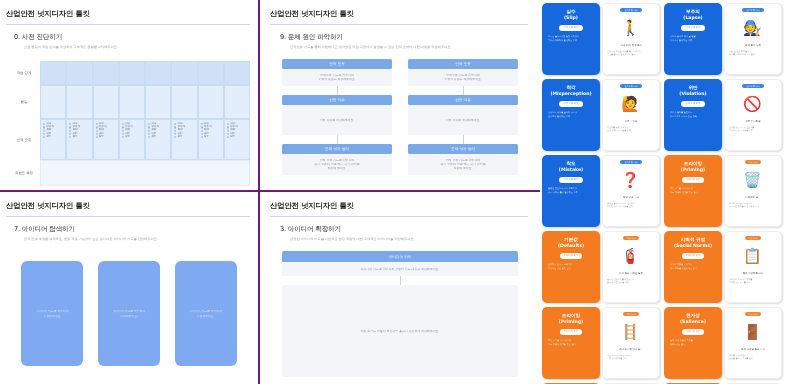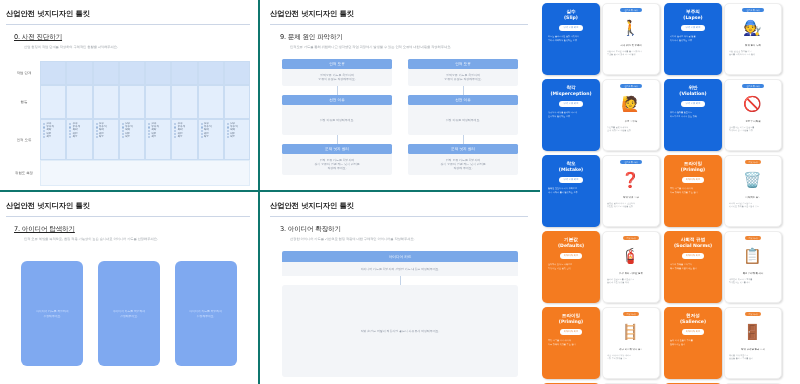--- a/index.html
+++ b/index.html
@@ -4,37 +4,37 @@
 <style>
   * { box-sizing: border-box; margin: 0; padding: 0; }
   body {
     width: 800px; height: 384px;
     background: #f2f3f5;
     font-family: "DejaVu Sans", "Liberation Sans", sans-serif;
     overflow: hidden;
     position: relative;
   }
   .stage { position: absolute; inset: 0; display: flex; }
-  .left-col { width: 540px; height: 384px; display: flex; flex-wrap: wrap; background: #0f766e; }
+  .left-col { width: 540px; height: 384px; display: flex; flex-wrap: wrap; background: #701a75; }
 
   .panel { background: #ffffff; position: relative; overflow: hidden; }
   .panel.p0 { width: 258px; height: 190px; }
   .panel.p1 { width: 280px; height: 190px; margin-left: 2px; }
   .panel.p2 { width: 258px; height: 192px; margin-top: 2px; }
   .panel.p3 { width: 280px; height: 192px; margin-left: 2px; margin-top: 2px; }
 
   .p-title { font-size: 7.4px; font-weight: bold; color: #1a1a1a; letter-spacing: -.2px; }
   .p0 .p-title, .p2 .p-title { margin: 9px 0 0 6px; }
   .p1 .p-title, .p3 .p-title { margin: 9px 0 0 10px; }
   .t-rule { height: 1px; background: #ccd6e6; margin-top: 5px; }
   .p0 .t-rule, .p2 .t-rule { margin-left: 6px; margin-right: 8px; }
   .p1 .t-rule, .p3 .t-rule { margin-left: 10px; margin-right: 12px; }
 
   .step-h { font-size: 6.6px; color: #222; letter-spacing: -.2px; }
-  .p0 .step-h, .p2 .step-h { margin: 8px 12px 0 14px; text-decoration: underline; }
+  .p0 .step-h, .p2 .step-h { margin: 8px 12px 0 14px; }
   .p1 .step-h, .p3 .step-h { margin: 8px 0 0 20px; }
   .step-d { font-size: 3.3px; color: #9aa0a6; letter-spacing: -.1px; }
   .p0 .step-d, .p2 .step-d { margin: 3px 0 0 24px; }
   .p1 .step-d, .p3 .step-d { margin: 3px 0 0 30px; }
 
   
   .tbl { margin: 12px 8px 0 8px; display: flex; }
   .tbl-labels { width: 32px; display: flex; flex-direction: column; }
   .rlab { font-size: 3.4px; color: #555; display: flex; align-items: center; justify-content: center; }
   .rlab.r1 { height: 24px; } .rlab.r2 { height: 34px; }

